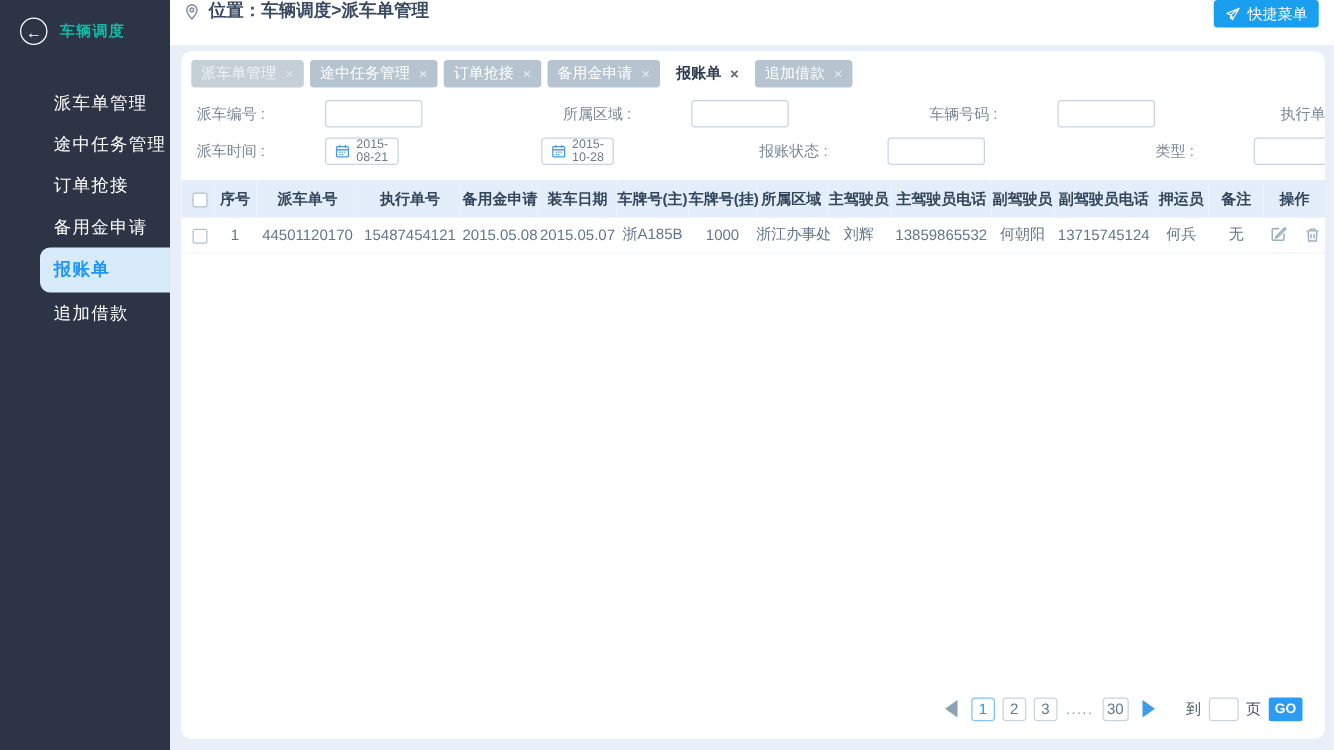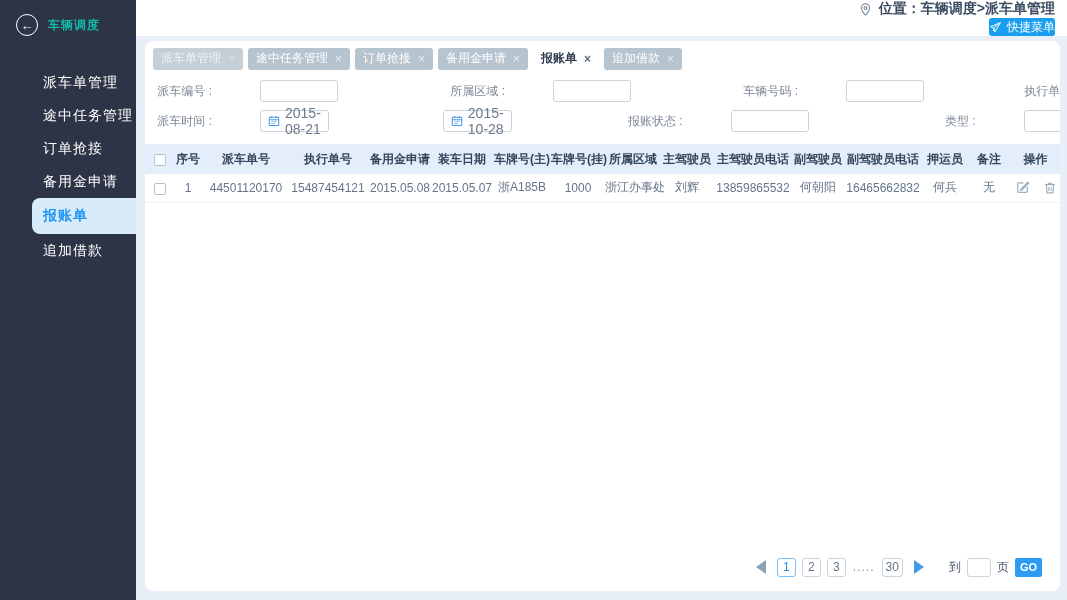--- a/index.html
+++ b/index.html
@@ -14,25 +14,25 @@
   .back-btn { width:22px; height:22px; border:1.5px solid #fff; border-radius:50%;
     display:flex; align-items:center; justify-content:center; color:#fff; font-size:13px; line-height:1; cursor:pointer;}
   .sb-title { color:#14b8a6; font-size:12px; font-weight:700; letter-spacing:1px; }
   .sb-nav { margin-top:30px; }
   .sb-item { height:33px; display:flex; align-items:center; padding-left:43px;
     color:#fff; font-size:14px; letter-spacing:1px; cursor:pointer; }
   .sb-item.active { height:36px; margin-left:32px; padding-left:11px;
     background:#d8ebfa; color:#2196f3; border-radius:8px 0 0 8px; font-weight:600; }
   
   .main { position:absolute; left:136px; top:0; width:931px; height:600px; }
-  .topbar { height:36px; background:#fff; display:flex; align-items:flex-end; padding:0 12px 0 10px;flex-direction:column; }
+  .topbar { height:36px; background:#fff; display:flex; align-items:flex-start; padding:0 12px 0 10px; }
   .crumb { display:flex; align-items:center; gap:6px; color:#3a4b61; font-size:14px; font-weight:600; }
   .pin-ic { display:inline-flex; color:#8696a7; }
   .quick-btn { margin-left:auto; height:22px; background:#1a9ff0; color:#fff; border:none;
-    border-radius:3px; padding:0 0; font-size:12px; display:flex; align-items:center; gap:5px; cursor:pointer;
+    border-radius:3px; padding:0 9px; font-size:12px; display:flex; align-items:center; gap:5px; cursor:pointer;
     font-family:inherit; }
   
   .panel { position:absolute; left:9px; right:7px; top:41px; bottom:9px; background:#fff;
     border-radius:8px; overflow:hidden; }
   
   .tabs { display:flex; gap:5px; padding:7px 0 0 8px; }
   .tab { display:flex; align-items:center; gap:7px; background:#b6c4cf; color:#fff;
     border-radius:3px; padding:2px 8px 3px 8px; font-size:12px; cursor:pointer; }
   .tab .x { font-size:12px; color:#e7edf2; cursor:pointer; }
   .tab.home { background:#c4cfd8; color:#eef3f6; }
@@ -41,21 +41,21 @@
   .tab.active .x { color:#5c6b7c; }
   
   .filters { padding:10px 10px 0 0; }
   .frow { display:flex; align-items:center; margin-bottom:8px;gap:43px; }
   .flabel { width:72px; text-align:right; color:#7d8897; font-size:12px; padding-right:5px;
     white-space:nowrap; flex:none; }
   .fin { width:78px; height:22px; border:1px solid #c9d4df; border-radius:3px; background:#fff;
     font-size:12px; padding:0 5px; color:#556; outline:none; font-family:inherit; }
   .date-box { width:92px; height:22px; border:1px solid #c9d4df; border-radius:3px;
     display:flex; align-items:center; gap:5px; padding:0 7px; cursor:pointer; }
-  .date-val { color:#6d7b8c; font-size:14px; }
+  .date-val { color:#6d7b8c; font-size:10px; }
   .dash { width:34px; height:1.5px; background:#b2bdc9; margin:0 14px; }
   .gap14 { width:14px; flex:none; }
   .btn { height:22px; border:none; border-radius:3px; padding:0 12px; font-size:12px;
     cursor:pointer; font-family:inherit; }
   .btn-search { background:#15803d; color:#fff; margin-left:auto; }
   .btn-reset { background:#f0684b; color:#4c1d95; font-weight:600; margin-left:26px; margin-right:88px; }
   
   table { width:100%; border-collapse:collapse; table-layout:fixed; margin-top:12px; }
   thead th { background:#e4eefa; color:#33465c; font-weight:600; font-size:12px; height:30px;
     text-align:center; white-space:nowrap; }
@@ -248,21 +248,21 @@
           <td>44501120170</td>
           <td>15487454121</td>
           <td>2015.05.08</td>
           <td>2015.05.07</td>
           <td>浙A185B</td>
           <td>1000</td>
           <td>浙江办事处</td>
           <td>刘辉</td>
           <td>13859865532</td>
           <td>何朝阳</td>
-          <td>16465662832</td>
+          <td>13715745124</td>
           <td>何兵</td>
           <td>无</td>
           <td>
             <span class="ops">
               <span class="op-ic">
                 <svg width="15" height="15" viewBox="0 0 16 16" fill="none" stroke="currentColor" stroke-width="1.3">
                   <path d="M13 7.2v5c0 .5-.4.9-.9.9H3.9c-.5 0-.9-.4-.9-.9V4c0-.5.4-.9.9-.9h5"></path>
                   <path d="M6.6 9.4l7-7 1 1-7 7-1.8.8.8-1.8z" stroke-linejoin="round"></path>
                 </svg>
               </span>

